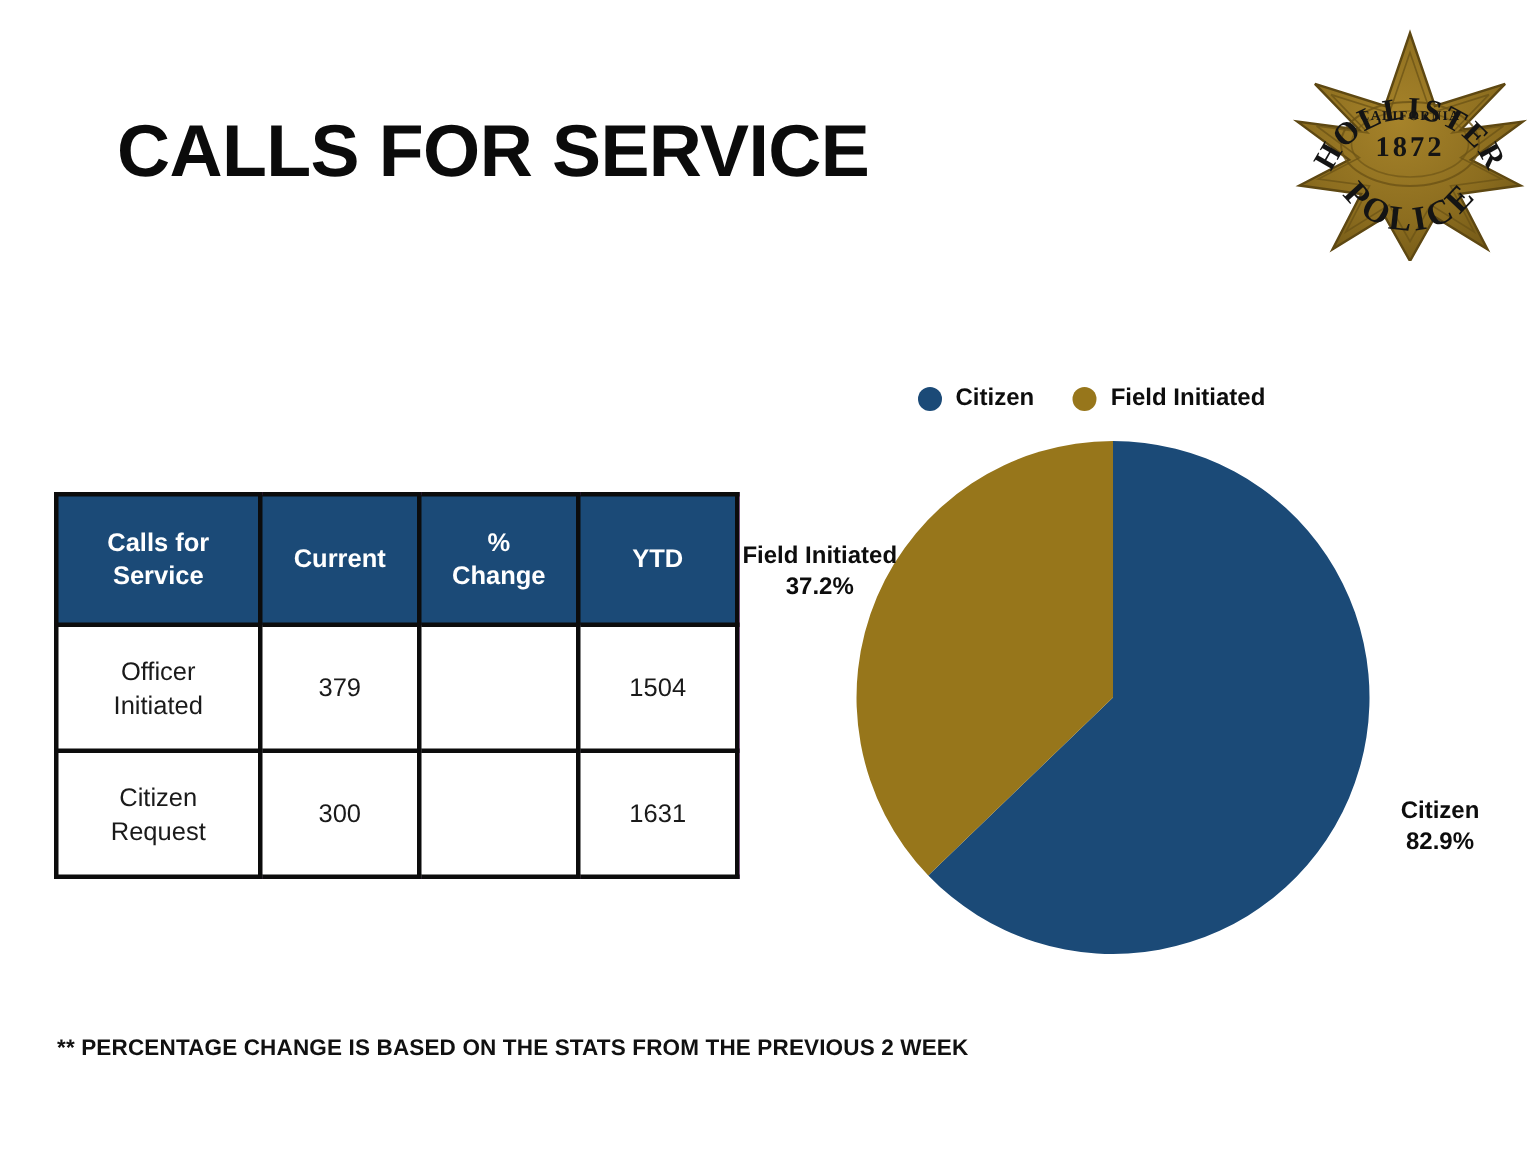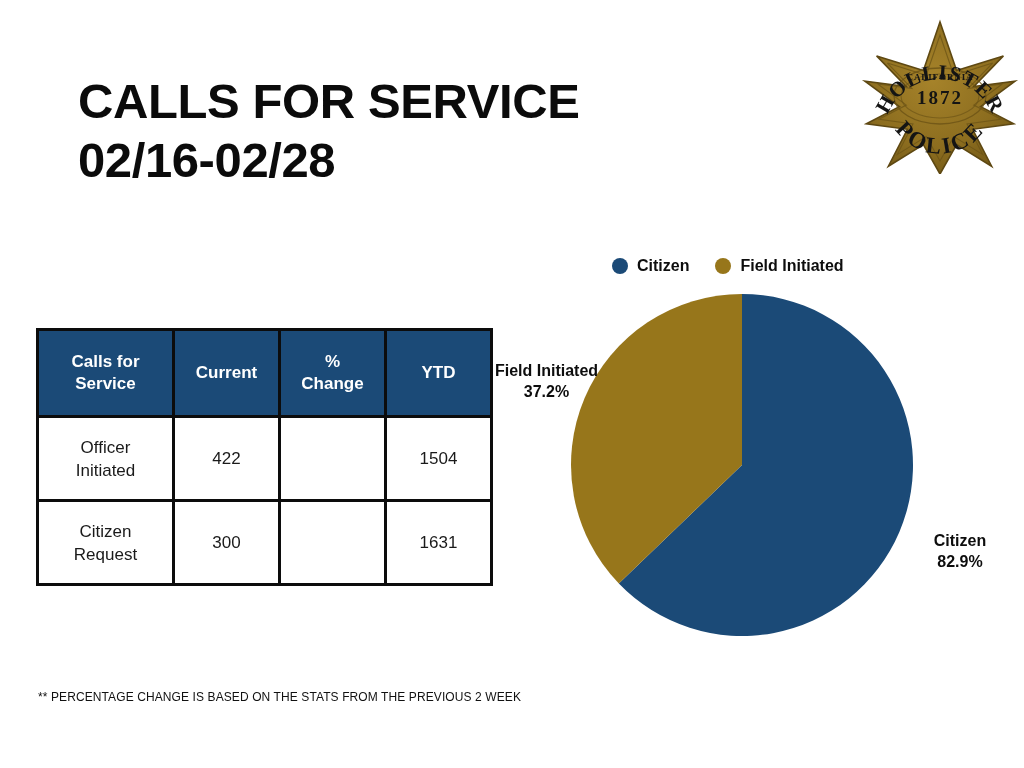--- a/index.html
+++ b/index.html
@@ -82,22 +82,22 @@
   }
   .col-label { width: 133px; }
   .col-data  { width: 103px; }
   .cell-two-line { white-space: pre-line; }
 
   
   #footnote {
     position: absolute;
     left: 38px;
     top: 690px;
-    font-size: 12px;
-    font-weight: normal;
+    font-size: 15px;
+    font-weight: bold;
     letter-spacing: 0.1px;
     color: #111111;
     white-space: nowrap;
   }
 
   
   #chart-area {
     position: absolute;
     left: 460px;
     top: 240px;
@@ -154,21 +154,20 @@
     width: 104px;
   }
 </style>
 </head>
 <body>
 
 <div id="slide">
 
   <div id="title-block">
     <div class="title-line">CALLS FOR SERVICE</div>
-    <div class="title-line">02/16-02/28</div>
   </div>
 
   <div id="badge">
     <svg width="158" height="158" viewBox="0 0 158 158">
       <defs>
         <radialGradient id="starGrad" cx="45%" cy="38%" r="72%">
           <stop offset="0%" stop-color="#a6832a"></stop>
           <stop offset="62%" stop-color="#8c6d1f"></stop>
           <stop offset="100%" stop-color="#6f5616"></stop>
         </radialGradient>
@@ -206,21 +205,21 @@
         <th class="col-data cell-two-line">Current</th>
         <th class="col-data cell-two-line">% 
 Change</th>
         <th class="col-data cell-two-line">YTD</th>
       </tr>
     </thead>
     <tbody>
       <tr>
         <td class="col-label cell-two-line">Officer
 Initiated</td>
-        <td class="col-data">422</td>
+        <td class="col-data">379</td>
         <td class="col-data"></td>
         <td class="col-data">1504</td>
       </tr>
       <tr>
         <td class="col-label cell-two-line">Citizen
 Request</td>
         <td class="col-data">300</td>
         <td class="col-data"></td>
         <td class="col-data">1631</td>
       </tr>

